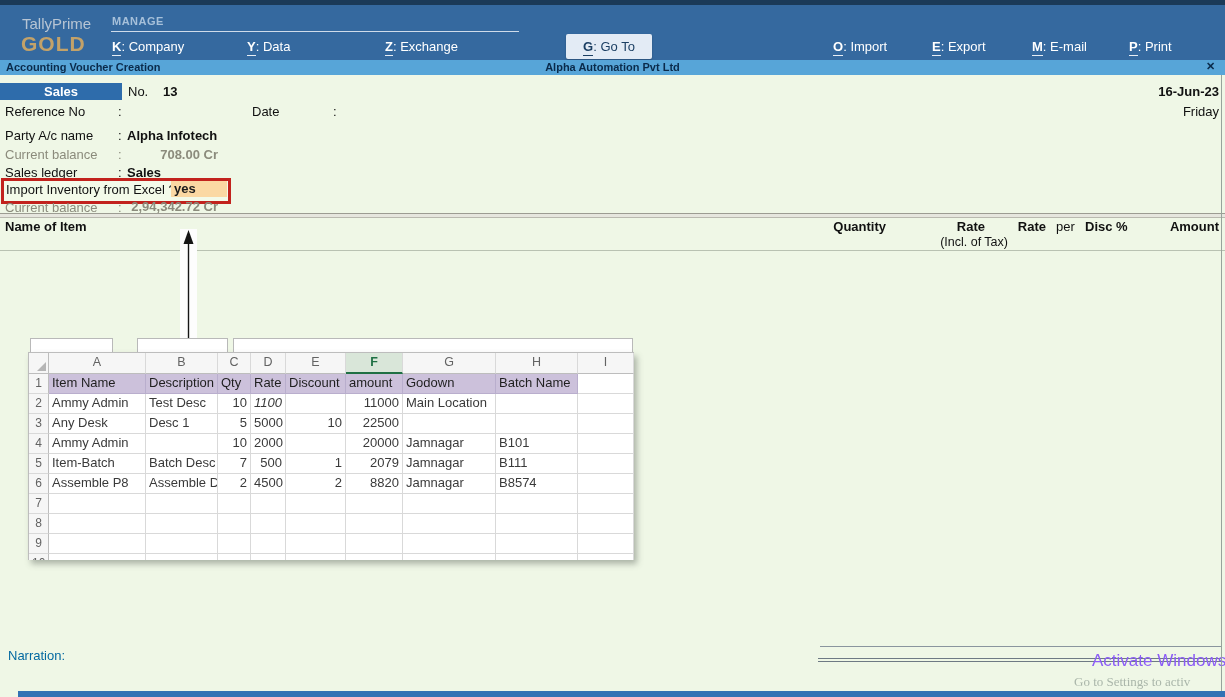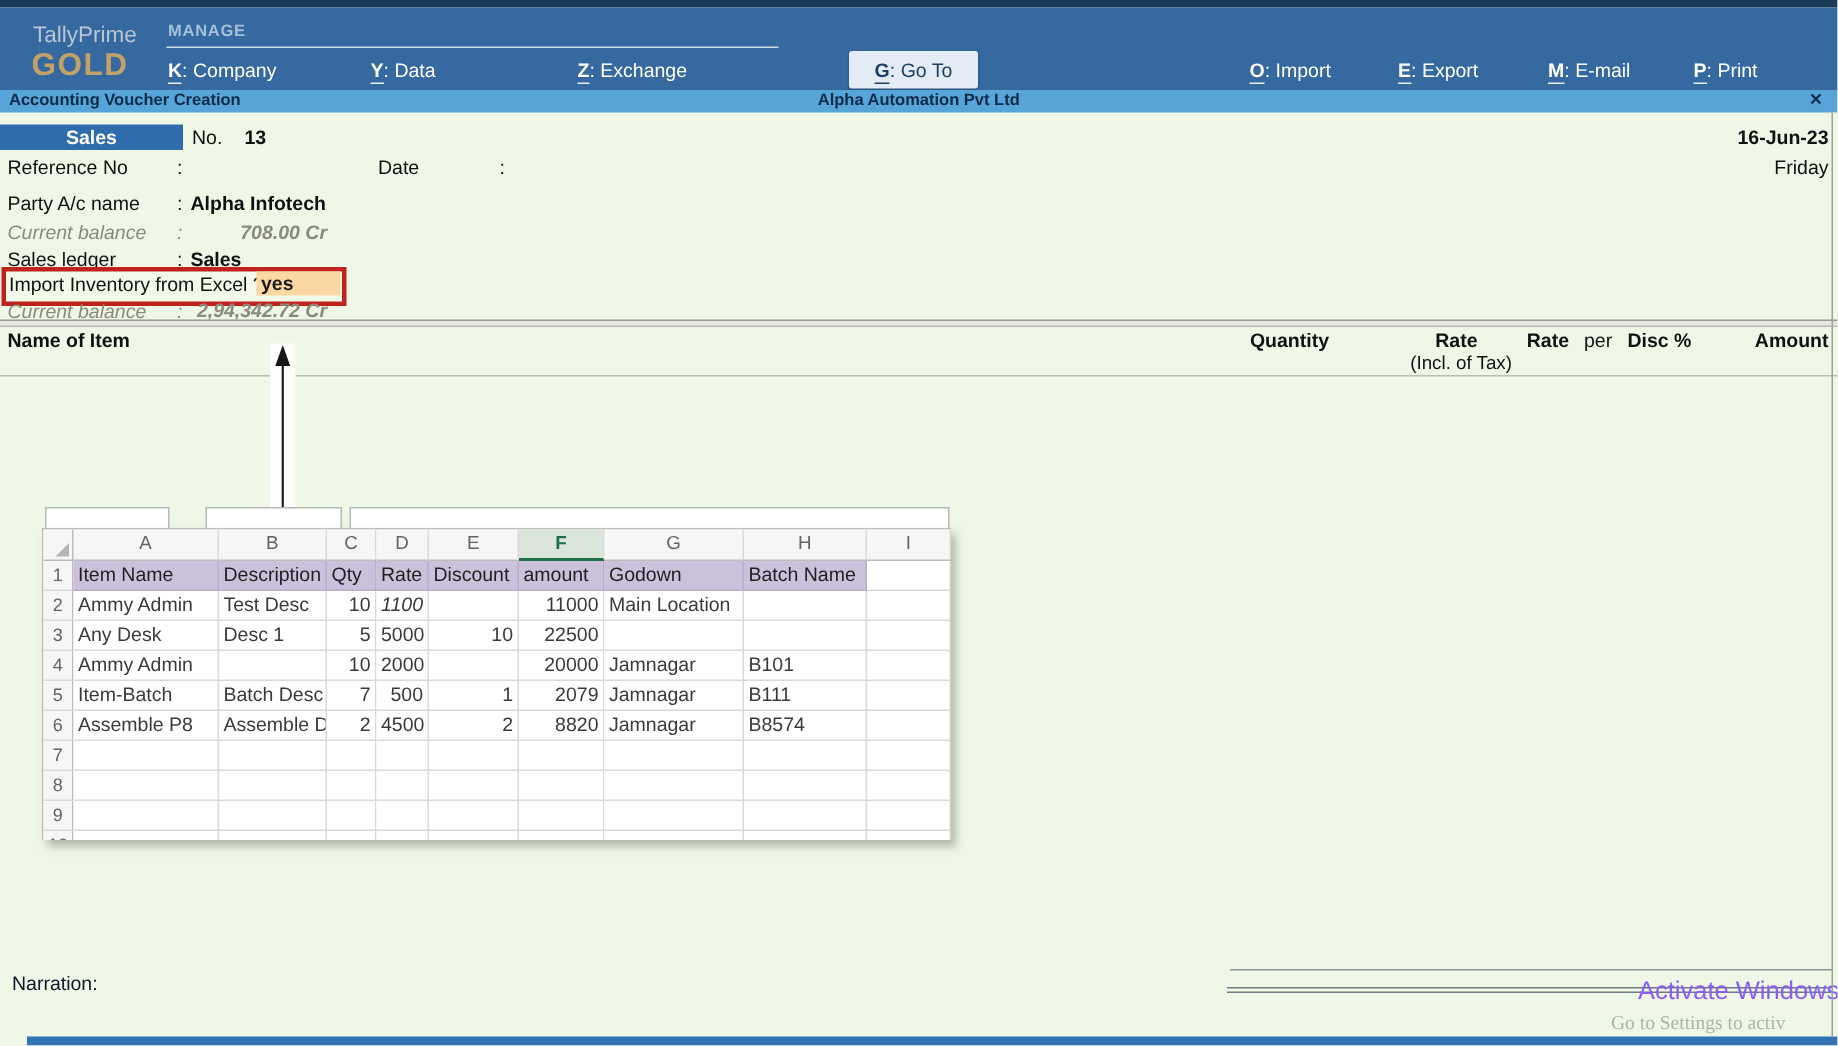--- a/index.html
+++ b/index.html
@@ -20,21 +20,21 @@
     color:#1c3f63;font-size:13px;text-align:center;line-height:25px;box-shadow:0 1px 2px rgba(0,0,0,.25);}
   #goto-btn .acc{font-weight:bold;border-bottom:1px solid #1c3f63;padding-bottom:1px;}
   
   #titlebar{left:0;top:60px;width:1225px;height:15px;background:#57a5d8;}
   #tb-left{left:6px;top:61px;font-size:11px;font-weight:bold;color:#0a2a4a;}
   #tb-center{left:0;top:61px;width:1225px;text-align:center;font-size:11px;font-weight:bold;color:#0a2a4a;}
   #tb-close{left:1206px;top:60px;font-size:11px;font-weight:bold;color:#0a2a4a;cursor:default;}
   
   .lbl{font-size:13px;color:#111;}
   .bold{font-weight:bold;}
-  .muted{font-size:13px;color:#8b8b7c;font-style:italic;}
+  .muted{font-size:13px;color:#8b8b7c;}
   #sales-box{left:0;top:83px;width:122px;height:17px;background:#2e6cab;color:#fff;
      font-size:13px;font-weight:bold;text-align:center;line-height:17px;}
   #no-lbl{left:128px;top:84px;} #no-val{left:163px;top:84px;}
   #date-val{left:1069px;top:84px;width:150px;text-align:right;font-weight:bold;}
   #day-val{left:1069px;top:104px;width:150px;text-align:right;}
   #ref-lbl{left:5px;top:104px;} .c1{left:118px;} #ref-colon{top:104px;}
   #date-lbl{left:252px;top:104px;} #date-colon{left:333px;top:104px;}
   #party-lbl{left:5px;top:128px;} #party-colon{top:128px;} #party-val{left:127px;top:128px;}
   #bal1-lbl{left:5px;top:147px;} #bal1-colon{top:147px;color:#8b8b7c;}
   #bal1-val{left:120px;top:147px;width:98px;text-align:right;font-weight:bold;}
@@ -73,21 +73,21 @@
   .xsel{background:#d9e6d9;color:#1f7044;font-weight:bold;border-bottom:2px solid #1f7044;}
   .xn{background:#f6f6f6;color:#636363;text-align:center;font-size:12px;border-right:1px solid #bdbdbd;}
   .xcorner{position:relative;background:#f6f6f6;border-right:1px solid #bdbdbd;border-bottom:1px solid #bdbdbd;}
   .tri{position:absolute;right:2px;bottom:2px;width:0;height:0;border-left:9px solid transparent;border-bottom:9px solid #b5b5b5;}
   .xhdr{background:#ccc1db;border-right:1px solid #b9aecd;border-bottom:1px solid #b9aecd;color:#1f1f1f;}
   .xblank{background:#fff;}
   .xd{background:#fff;color:#3a3a3a;}
   .num{text-align:right;}
   .xpartial .xc{border-bottom:none;}
   
-  #narration{left:8px;top:648px;font-size:13px;color:#0f172a;}
+  #narration{left:8px;top:648px;font-size:13px;color:#0369a1;}
   #tot-line1{left:820px;top:646px;width:402px;height:1px;background:#8a959e;}
   #tot-line2a{left:818px;top:658px;width:404px;height:1px;background:#6e7a84;}
   #tot-line2b{left:818px;top:661px;width:404px;height:1px;background:#6e7a84;}
   #wm1{left:1072px;top:651px;font-size:17px;color:#8b5cf6;white-space:nowrap;margin-left:20px;}
   #wm2{left:1074px;top:674px;font-size:13px;color:#aab6aa;white-space:nowrap;font-family:Liberation Serif, serif;}
   #bottom-strip{left:18px;top:691px;width:1207px;height:6px;background:#3273b4;}
   #right-border{left:1221px;top:75px;width:1px;height:616px;background:#97a39b;}
 </style>
 </head>
 <body>

